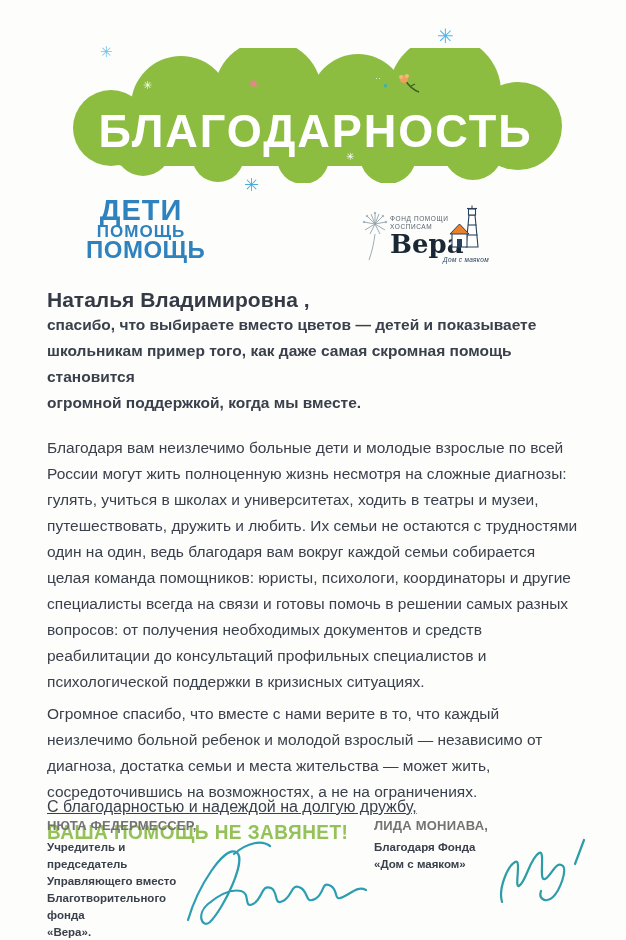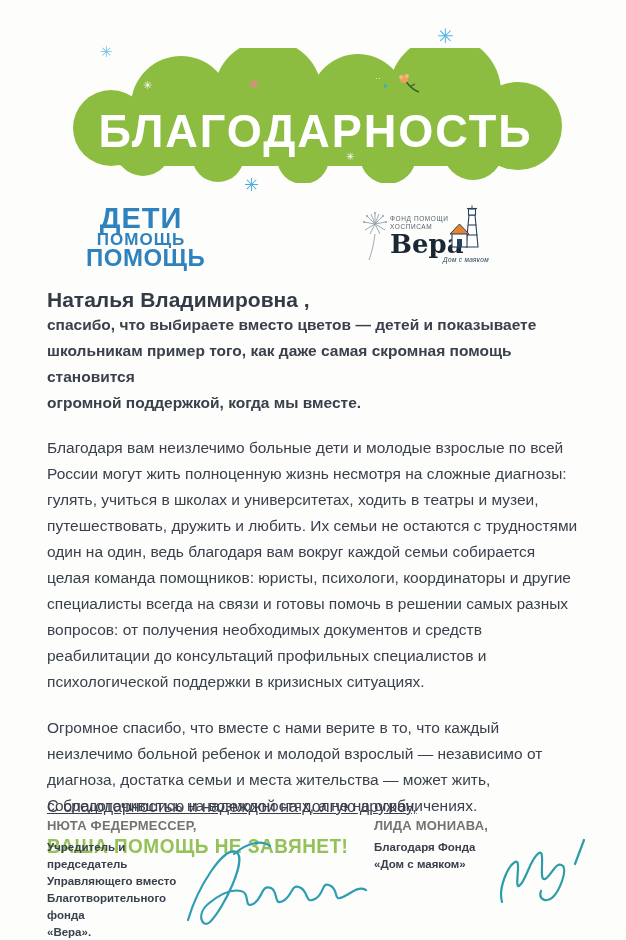--- a/index.html
+++ b/index.html
@@ -18,38 +18,38 @@
     font-size:46px; font-weight:bold; letter-spacing:2px; color:#ffffff;
     transform:scaleX(.98);
   }
   .deco { position:absolute; line-height:1; user-select:none; }
 
   
   .deti-logo {
     position:absolute; left:86px; top:197px; width:110px; text-align:center;
     color:#2e82be; font-weight:bold; line-height:.92;
   }
-  .deti-l1 { font-size:29px; letter-spacing:1px;margin-top:8px; }
+  .deti-l1 { font-size:29px; letter-spacing:1px; }
   .deti-l2 { font-size:17px; letter-spacing:1px; }
   .deti-l3 { font-size:24px; letter-spacing:.5px; }
 
   .vera-logo { position:absolute; left:360px; top:210px; width:90px; }
   .vera-text { position:absolute; left:30px; top:5px; }
   .vera-tagline { font-size:6.5px; letter-spacing:.6px; color:#56646f; text-transform:uppercase; line-height:1.25; }
   .vera-name { font-family:"DejaVu Serif", serif; font-weight:bold; font-size:26px; color:#1a2836; line-height:1.05; }
 
   .mayak-logo { position:absolute; left:438px; top:205px; width:56px; text-align:center; }
   .mayak-caption { font-size:6.5px; font-style:italic; color:#27405c; margin-top:1px; letter-spacing:.3px; }
 
   
   .letter { position:absolute; left:47px; top:288px; width:540px; }
   .greeting { font-size:21px; font-weight:bold; color:#343a46; margin-bottom:0; }
   .para { font-size:15.5px; line-height:26px; white-space:pre-line; }
   .para.bold { font-weight:bold; margin-bottom:19px; }
-  .para.p1 { margin-bottom:20px; }
+  .para.p1 { margin-bottom:6px; }
   .para.p2 { margin-bottom:16px; }
   .highlight {
     font-size:20px; font-weight:bold; color:#94c158; letter-spacing:.5px;
     transform:scaleX(.95); transform-origin:left; margin-top:2px;
   }
   .closing { position:absolute; left:47px; top:798px; font-size:16px;text-decoration:underline; }
 
   
   .sig-name { font-size:13px; font-weight:bold; color:#737373; letter-spacing:.2px; }
   .sig-role { font-size:11.5px; font-weight:bold; line-height:17px; white-space:pre-line; margin-top:6px; color:#3a404c; }

